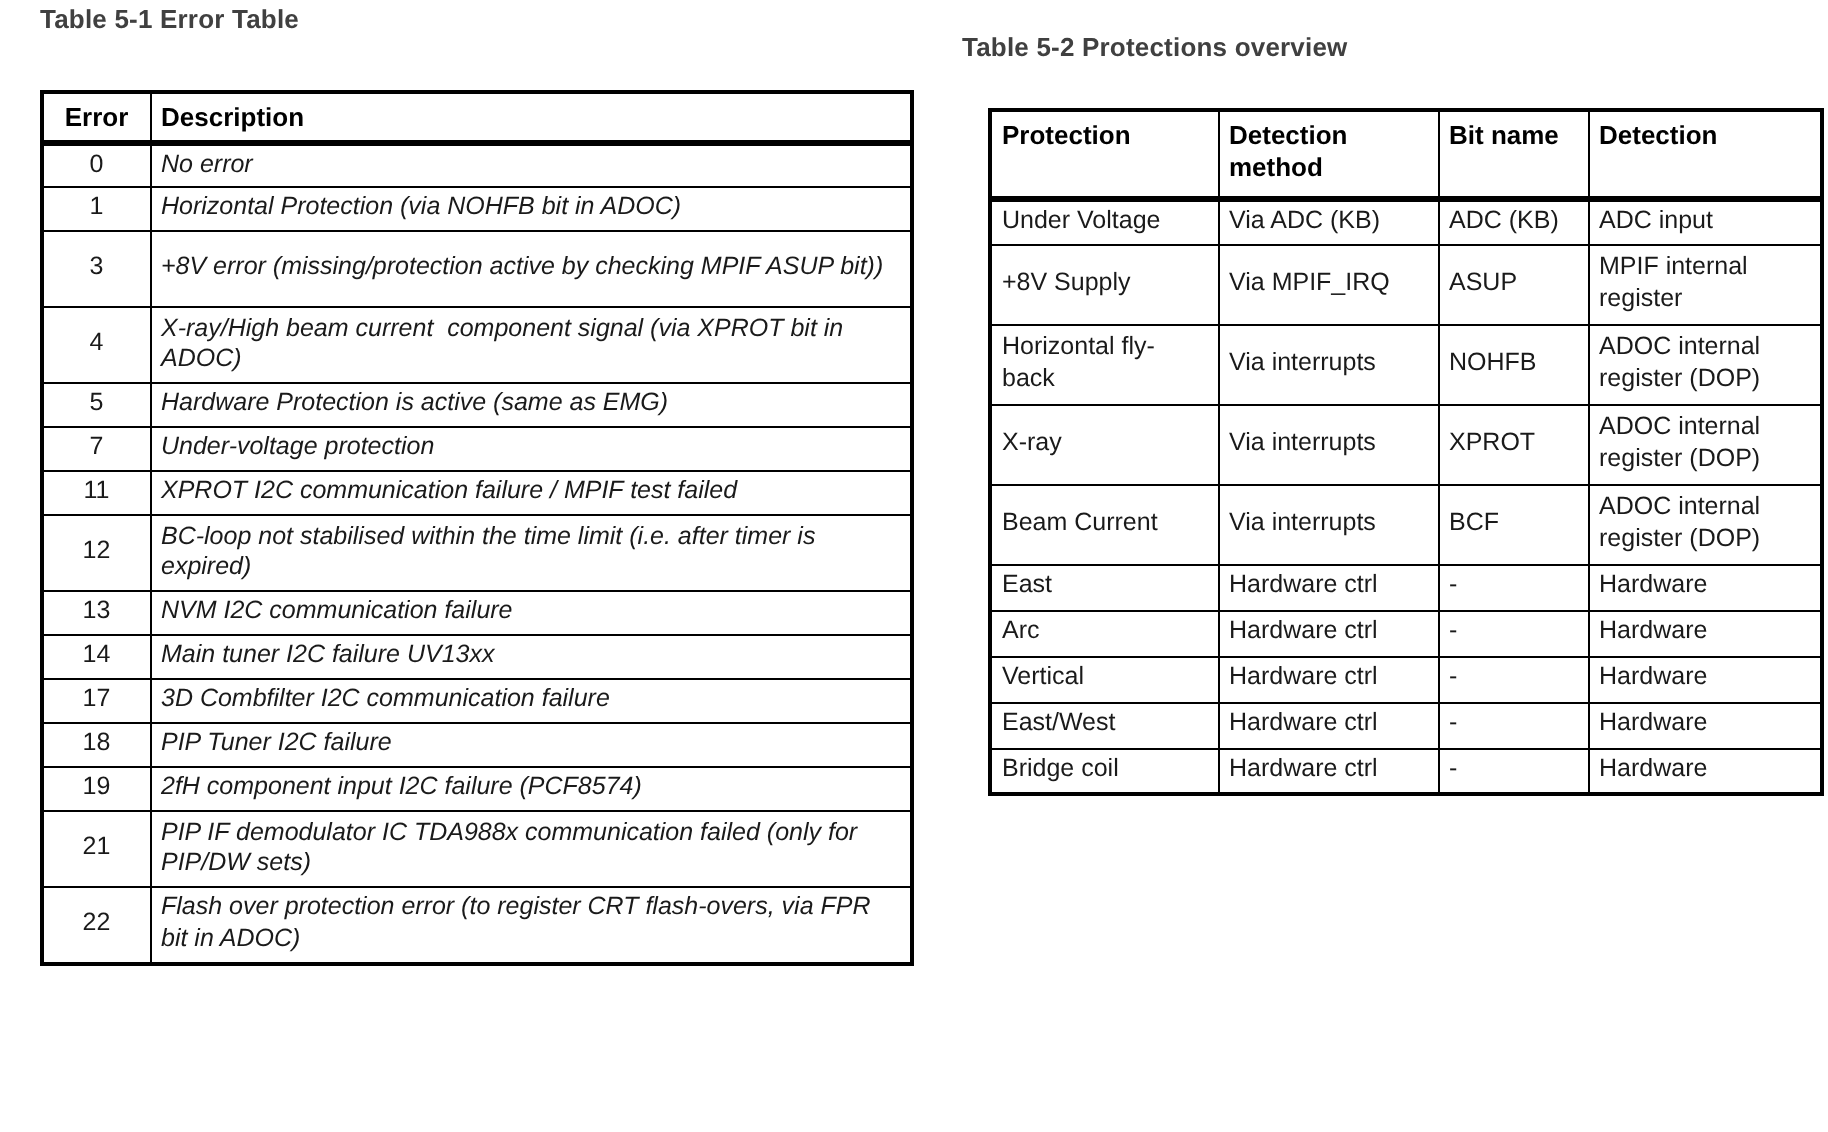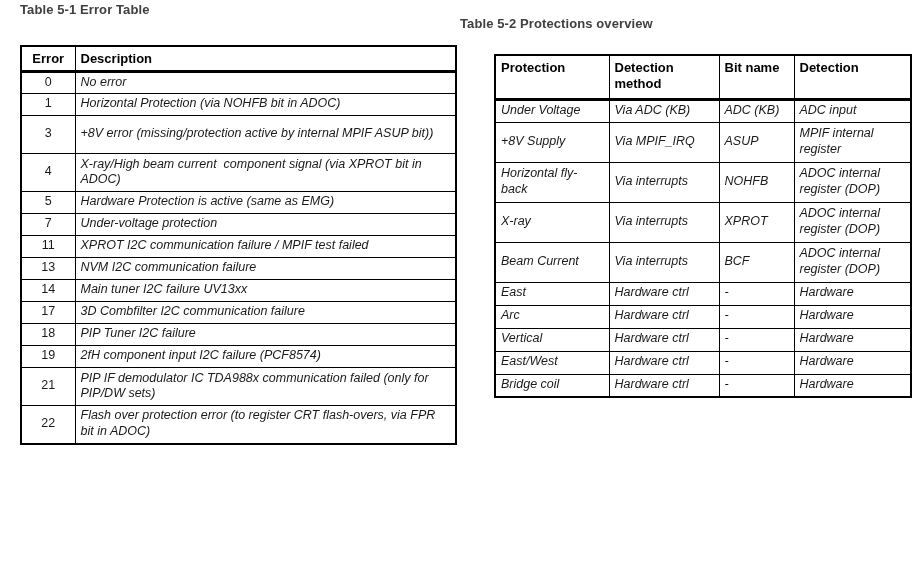--- a/index.html
+++ b/index.html
@@ -22,21 +22,21 @@
   
   .tbl-title {
     position: absolute;
     font-size: 13px;
     font-weight: bold;
     letter-spacing: 0.1px;
     white-space: nowrap;
     color: #404040;
   }
   #title-5-1 { left: 20px; top: 2px; }
-  #title-5-2 { left: 460px; top: 16px; }
+  #title-5-2 { left: 481px; top: 16px; }
 
   
   .doc-table {
     position: absolute;
     border-collapse: collapse;
     table-layout: fixed;
     background: #ffffff;
     border: 2px solid #000;
   }
   .doc-table td, .doc-table th {
@@ -84,21 +84,21 @@
     width: 416px;
     margin-left: 13px;
   }
   #table-5-2 col.c-prot { width: 114px; }
   #table-5-2 col.c-meth { width: 110px; }
   #table-5-2 col.c-bit { width: 75px; }
   #table-5-2 col.c-det { width: 117px; }
   #table-5-2 thead tr { height: 44px; }
   #table-5-2 tbody tr { height: 23px; }
   #table-5-2 tbody tr.tall { height: 40px; }
-  #table-5-2 td { white-space: pre-wrap; font-style: italic; }
+  #table-5-2 td { white-space: pre-wrap; }
 
   .nowrap { white-space: nowrap; }
 </style>
 </head>
 <body>
 
 <div class="page">
 
   <div class="tbl-title" id="title-5-1">Table 5-1 Error Table</div>
 
@@ -117,37 +117,41 @@
         <tr>
           <td class="err">0</td>
           <td class="desc">No error</td>
         </tr>
         <tr>
           <td class="err">1</td>
           <td class="desc">Horizontal Protection (via NOHFB bit in ADOC)</td>
         </tr>
         <tr class="tall">
           <td class="err">3</td>
-          <td class="desc">+8V error (missing/protection active by internal MPIF ASUP bit))</td>
+          <td class="desc">+8V error (missing/protection active by checking MPIF ASUP bit))</td>
         </tr>
         <tr class="tall">
           <td class="err">4</td>
           <td class="desc">X-ray/High beam current  component signal (via XPROT bit in ADOC)</td>
         </tr>
         <tr>
           <td class="err">5</td>
           <td class="desc">Hardware Protection is active (same as EMG)</td>
         </tr>
         <tr>
           <td class="err">7</td>
           <td class="desc">Under-voltage protection</td>
         </tr>
         <tr>
           <td class="err">11</td>
           <td class="desc">XPROT I2C communication failure / MPIF test failed</td>
+        </tr>
+        <tr class="tall">
+          <td class="err">12</td>
+          <td class="desc">BC-loop not stabilised within the time limit (i.e. after timer is expired)</td>
         </tr>
         <tr>
           <td class="err">13</td>
           <td class="desc">NVM I2C communication failure</td>
         </tr>
         <tr>
           <td class="err">14</td>
           <td class="desc">Main tuner I2C failure UV13xx</td>
         </tr>
         <tr>

